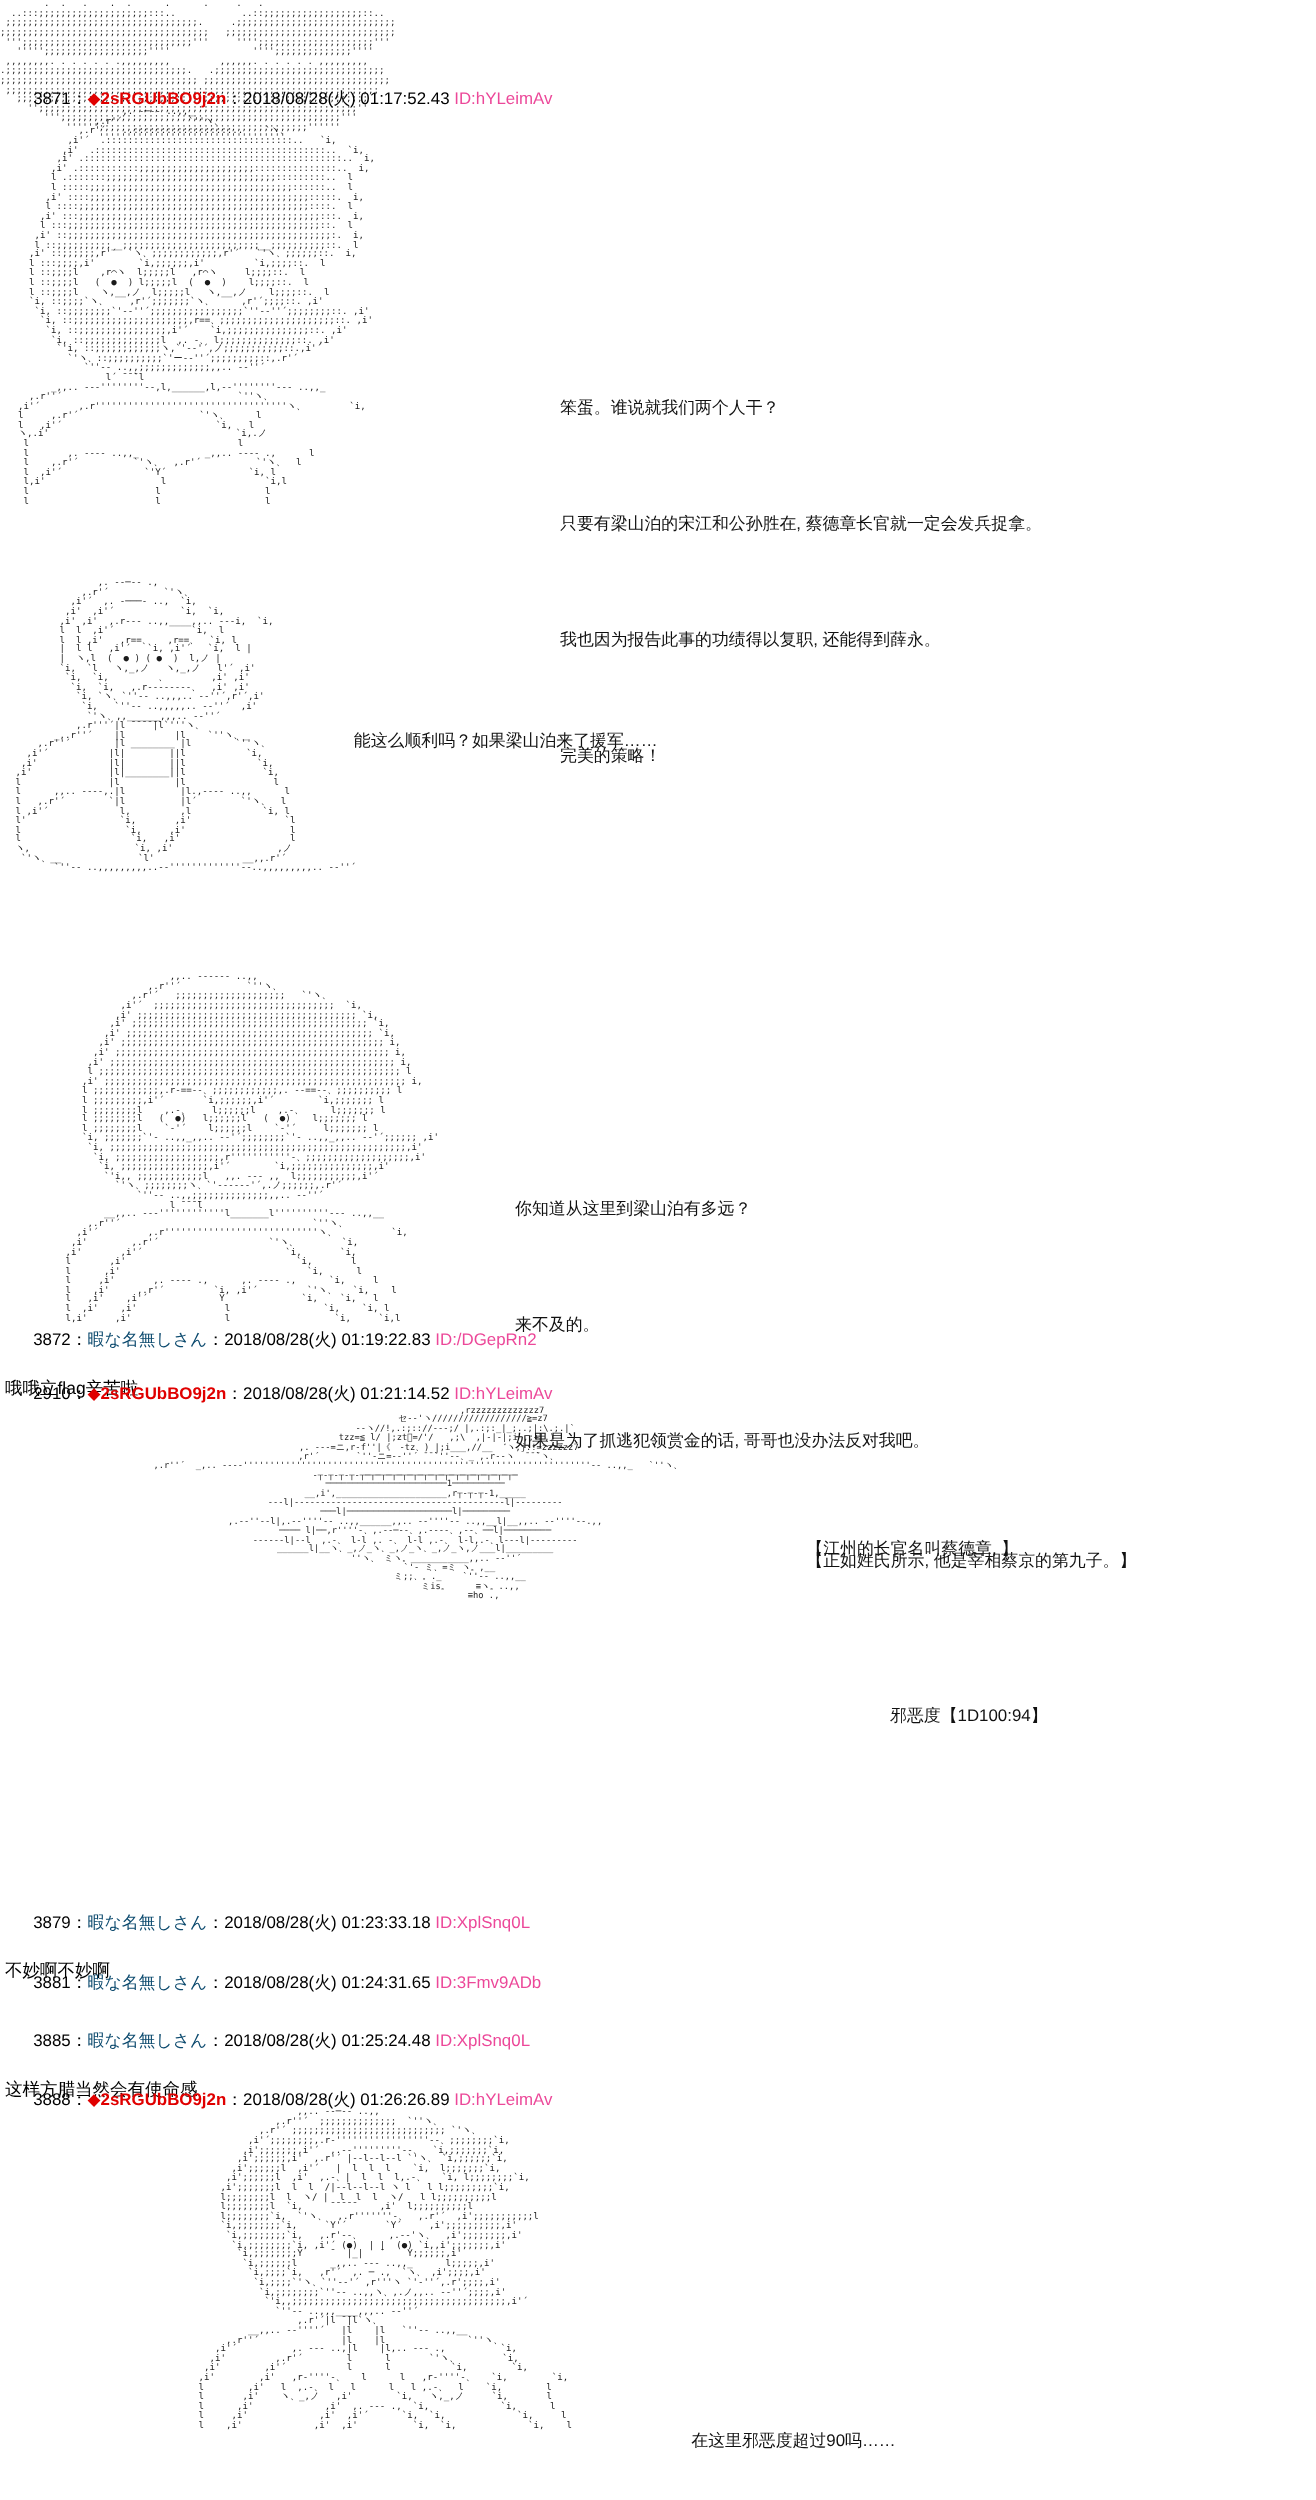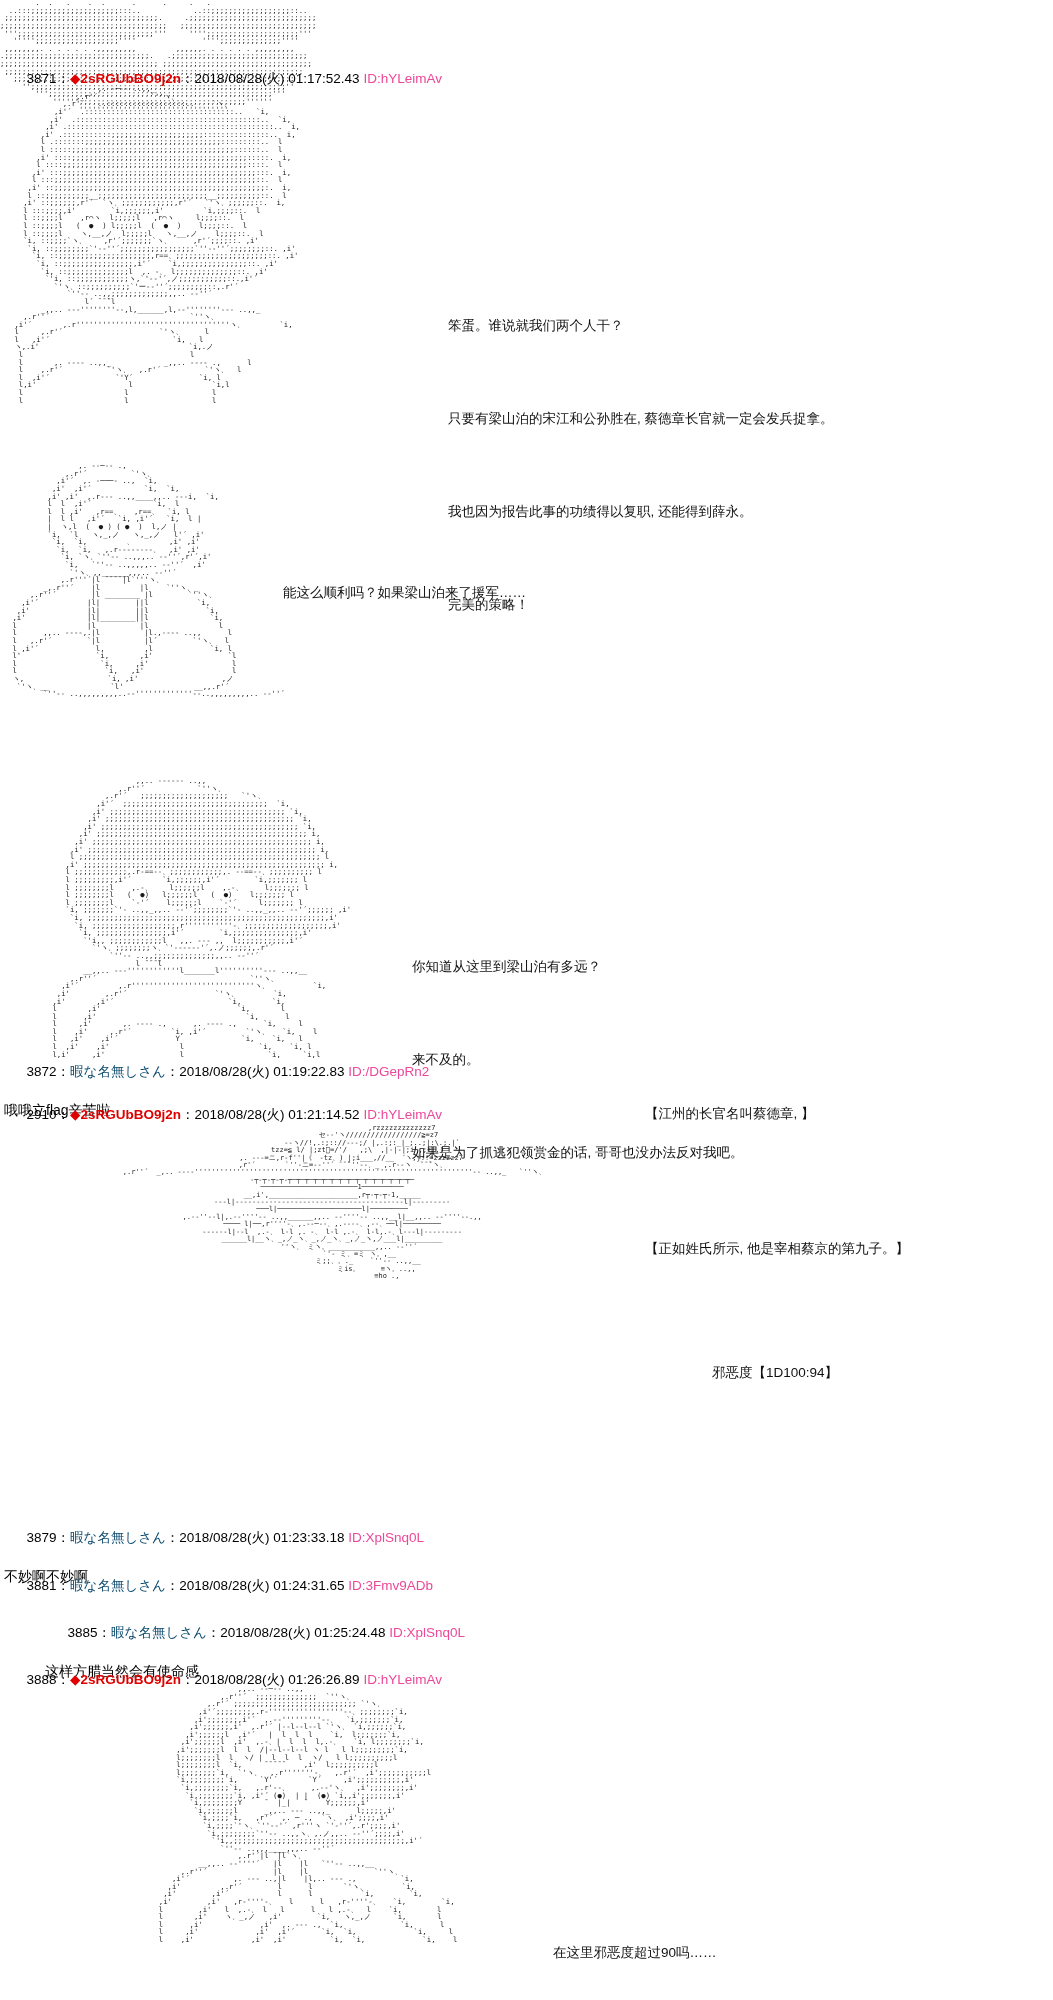--- a/index.html
+++ b/index.html
@@ -256,21 +256,21 @@
  ──── l|──,r''''‐、,.-‐─‐-、,.-‐‐-、,--、──l|─────────
  ‐‐‐‐‐‐l|‐‐l  ,.-、 l‐l ,. -、 l‐l ,.-、 l‐l,.-、l‐‐‐l|‐‐‐‐‐‐‐‐‐
  ______l|__ヽ、_,ノ_ヽ、_,ノ_ヽ、_,ノ_ヽ,ノ___l|_________
          ''ヽ、 ミヽ。___________,,.. -‐''´
               `'‐ ミ、=ミ ヽ。,__
                   ミ;;、。._    `''‐- ..,,__
                       ミis。     ≡ヽ。..,,
                            ≡ho .,</pre>
   </div>
 
-  <div class="blk" style="left:645px; top:1098px;">
+  <div class="blk" style="left:645px; top:1223px;">
     <div class="dlg">【江州的长官名叫蔡德章, 】</div>
   </div>
   <div class="blk" style="left:645px; top:1233px;">
     <div class="dlg">【正如姓氏所示, 他是宰相蔡京的第九子。】</div>
   </div>
 
   <div class="blk" style="left:712px; top:1357px;">
     <div class="dlg">邪恶度【1D100:94】</div>
   </div>
 
@@ -280,21 +280,21 @@
     </div>
     <div class="post-body">不妙啊不妙啊</div>
   </div>
 
   <div class="blk" style="left:4px; top:1557px;">
     <div class="post-header">
       <span class="num">3881</span><span class="sep">：</span><span class="anon">暇な名無しさん</span><span class="sep">：</span><span class="date">2018/08/28(火) 01:24:31.65</span> <span class="id">ID:3Fmv9ADb</span>
     </div>
   </div>
 
-  <div class="blk" style="left:4px; top:1604px;margin-left:41px;">
+  <div class="blk" style="left:4px; top:1604px;">
     <div class="post-header">
       <span class="num">3885</span><span class="sep">：</span><span class="anon">暇な名無しさん</span><span class="sep">：</span><span class="date">2018/08/28(火) 01:25:24.48</span> <span class="id">ID:XplSnq0L</span>
     </div>
     <div class="post-body">这样方腊当然会有使命感</div>
   </div>
 
   <div class="blk" style="left:4px; top:1651px;">
     <div class="post-header">
       <span class="num">3888</span><span class="sep">：</span><span class="trip">◆2sRGUbBO9j2n</span><span class="sep">：</span><span class="date">2018/08/28(火) 01:26:26.89</span> <span class="id">ID:hYLeimAv</span>
     </div>

